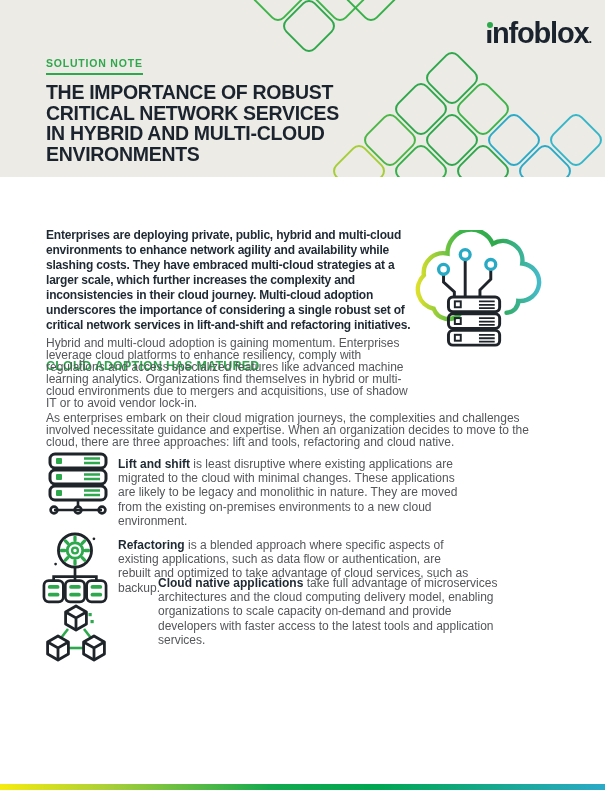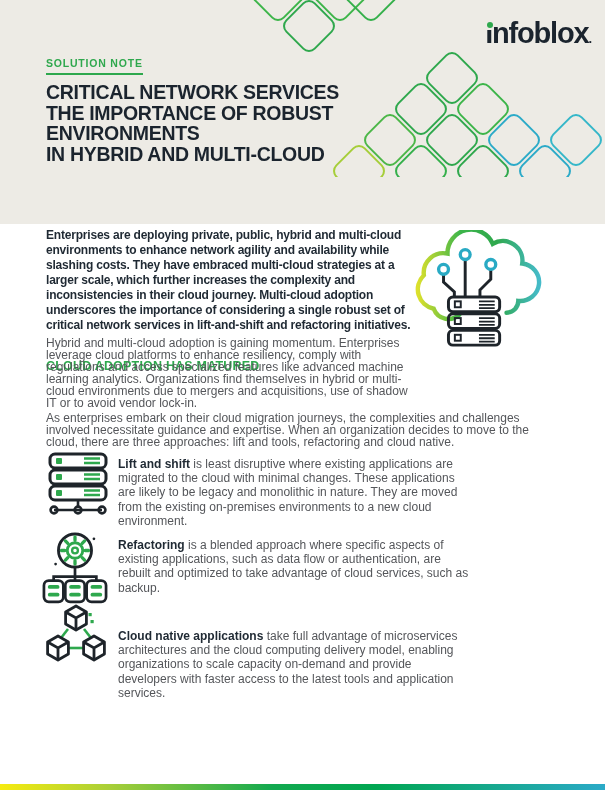--- a/index.html
+++ b/index.html
@@ -1,19 +1,19 @@
 <!DOCTYPE html>
 <html style="--accent-green: #2EA84D; --brand-navy: #1B242E; --body-gray: #54565A; --teal: #29AAC4; --header-beige: #EDEBE5; --gradient-yellow: #F6EB0F; --gradient-green: #00A651; --gradient-teal: #2BAAC8;"><head>
 <meta charset="utf-8">
 <style>
   html,body{margin:0;padding:0;background:#9a9a9a;}
   .page{position:relative;width:605px;height:790px;background:#ffffff;overflow:hidden;
         font-family:"Liberation Sans",sans-serif;margin:0 auto;}
   
-  .header{position:absolute;left:0;top:0;width:605px;height:224px;
+  .header{position:absolute;left:0;top:0;width:605px;height:177px;
           background:var(--header-beige,#EDEBE5);overflow:hidden;}
   .decor{position:absolute;left:0;top:0;pointer-events:none;}
   .logo{position:absolute;top:19px;right:13px;line-height:1;}
   .logo .word{font-size:29px;font-weight:700;letter-spacing:-1.2px;
               color:var(--brand-navy,#1B242E);position:relative;z-index:1;}
   .logo .idot-patch{position:absolute;left:-1px;top:2px;width:10px;height:9px;
               background:var(--header-beige,#EDEBE5);z-index:2;}
   .logo .idot{position:absolute;left:2px;top:3px;width:6px;height:6px;border-radius:50%;
               background:var(--accent-green,#2EA84D);z-index:3;}
   .logo .tm{font-size:13px;font-weight:700;color:var(--brand-navy,#1B242E);}
@@ -78,24 +78,24 @@
     </svg>
 
     <div class="logo">
       <span class="word">infoblox</span><span class="tm">.</span>
       <span class="idot-patch"></span>
       <span class="idot"></span>
     </div>
 
     <div class="eyebrow">SOLUTION NOTE</div>
     <div class="title">
+      <div>THE IMPORTANCE OF ROBUST</div>
       <div>CRITICAL NETWORK SERVICES</div>
-      <div>THE IMPORTANCE OF ROBUST</div>
+      <div>IN HYBRID AND MULTI-CLOUD</div>
       <div>ENVIRONMENTS</div>
-      <div>IN HYBRID AND MULTI-CLOUD</div>
     </div>
   </div>
 
   <p class="intro">Enterprises are deploying private, public, hybrid and multi-cloud environments to enhance network agility and availability while slashing costs. They have embraced multi-cloud strategies at a larger scale, which further increases the complexity and inconsistencies in their cloud journey. Multi-cloud adoption underscores the importance of considering a single robust set of critical network services in lift-and-shift and refactoring initiatives.</p>
 
   <div class="illustration icon-wrap">
     <svg width="138" height="124" viewBox="0 0 140 126">
       <defs>
         <linearGradient id="cloudGrad" x1="0" y1="0" x2="1" y2="0">
           <stop offset="0" stop-color="#DCE02C"></stop>
@@ -237,18 +237,18 @@
         <path d="M14 34 L24.4 40 L24.4 52 L14 58 L3.6 52 L3.6 40 Z"></path>
       </g>
       <path d="M3.6 40 L14 46 L24.4 40 M14 46 V58" class="st-blk" stroke-width="2.8"></path>
 
       <g class="st-blk" stroke-width="2.8" stroke-linejoin="round" fill="#ffffff">
         <path d="M50 34 L60.4 40 L60.4 52 L50 58 L39.6 52 L39.6 40 Z"></path>
       </g>
       <path d="M39.6 40 L50 46 L60.4 40 M50 46 V58" class="st-blk" stroke-width="2.8"></path>
     </svg>
   </div>
-  <p class="item-text" style="top:629px;">
+  <p class="item-text" style="top:576px;margin-left:40px;">
     <b>Cloud native applications</b><span> take full advantage of microservices architectures and the cloud computing delivery model, enabling organizations to scale capacity on-demand and provide developers with faster access to the latest tools and application services.</span>
   </p>
 
   <div class="grad-bar"></div>
 </div>
 
 </body></html>

